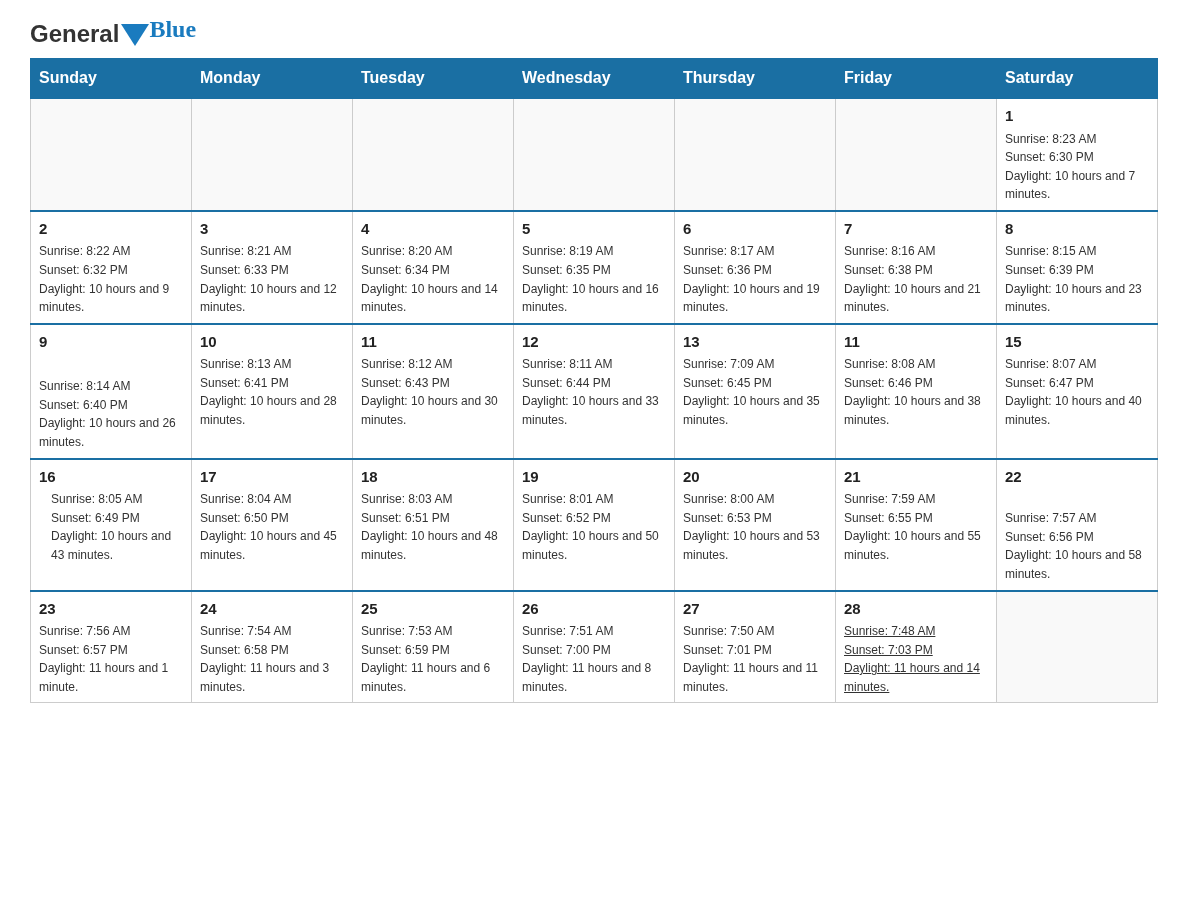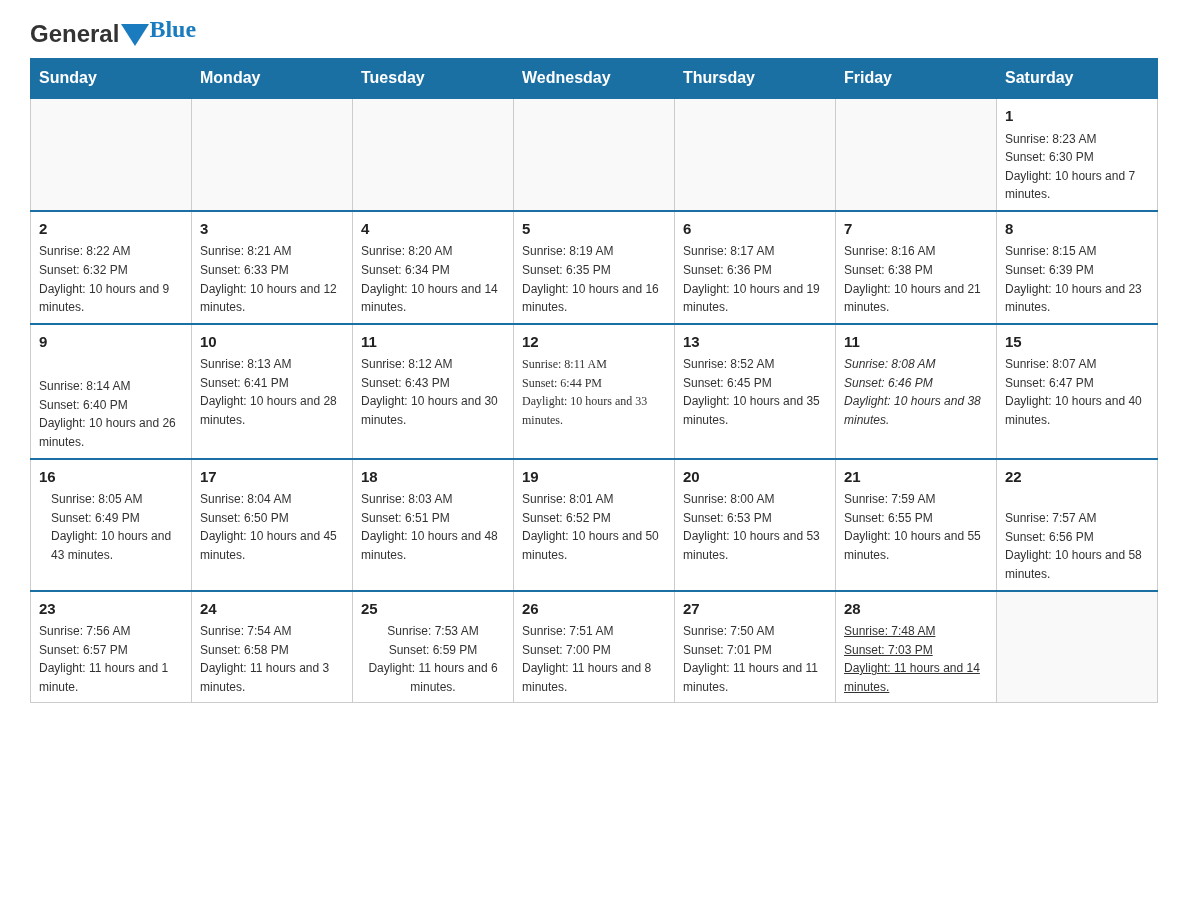--- a/index.html
+++ b/index.html
@@ -186,33 +186,33 @@
 Daylight: 10 hours and 28 minutes.</div>
         </td>
         <td>
           <span class="day-number">11</span>
           <div class="day-info" style="white-space: pre-line;">Sunrise: 8:12 AM
 Sunset: 6:43 PM
 Daylight: 10 hours and 30 minutes.</div>
         </td>
         <td>
           <span class="day-number">12</span>
-          <div class="day-info" style="white-space: pre-line; font-family: Liberation Serif, serif;">Sunrise: 8:11 AM
+          <div class="day-info" style="white-space: pre-line;">Sunrise: 8:11 AM
 Sunset: 6:44 PM
 Daylight: 10 hours and 33 minutes.</div>
         </td>
         <td>
           <span class="day-number">13</span>
-          <div class="day-info" style="white-space: pre-line;">Sunrise: 8:52 AM
+          <div class="day-info" style="white-space: pre-line;">Sunrise: 7:09 AM
 Sunset: 6:45 PM
 Daylight: 10 hours and 35 minutes.</div>
         </td>
         <td>
           <span class="day-number">11</span>
-          <div class="day-info" style="white-space: pre-line; font-style: italic;">Sunrise: 8:08 AM
+          <div class="day-info" style="white-space: pre-line;">Sunrise: 8:08 AM
 Sunset: 6:46 PM
 Daylight: 10 hours and 38 minutes.</div>
         </td>
         <td>
           <span class="day-number">15</span>
           <div class="day-info" style="white-space: pre-line;">Sunrise: 8:07 AM
 Sunset: 6:47 PM
 Daylight: 10 hours and 40 minutes.</div>
         </td>
       </tr>
@@ -268,21 +268,21 @@
 Daylight: 11 hours and 1 minute.</div>
         </td>
         <td>
           <span class="day-number">24</span>
           <div class="day-info" style="white-space: pre-line;">Sunrise: 7:54 AM
 Sunset: 6:58 PM
 Daylight: 11 hours and 3 minutes.</div>
         </td>
         <td>
           <span class="day-number">25</span>
-          <div class="day-info" style="white-space: pre-line; text-align: center;">Sunrise: 7:53 AM
+          <div class="day-info" style="white-space: pre-line;">Sunrise: 7:53 AM
 Sunset: 6:59 PM
 Daylight: 11 hours and 6 minutes.</div>
         </td>
         <td>
           <span class="day-number">26</span>
           <div class="day-info" style="white-space: pre-line;">Sunrise: 7:51 AM
 Sunset: 7:00 PM
 Daylight: 11 hours and 8 minutes.</div>
         </td>
         <td>

